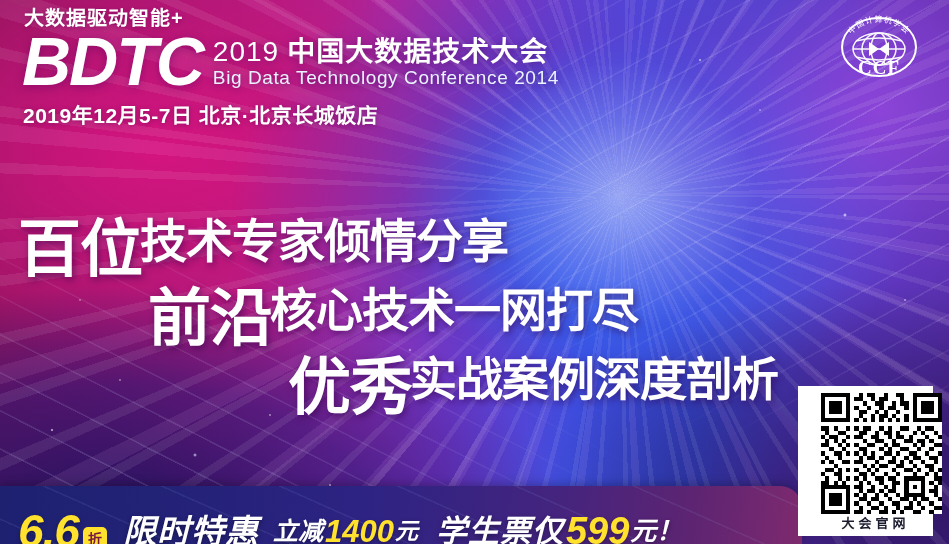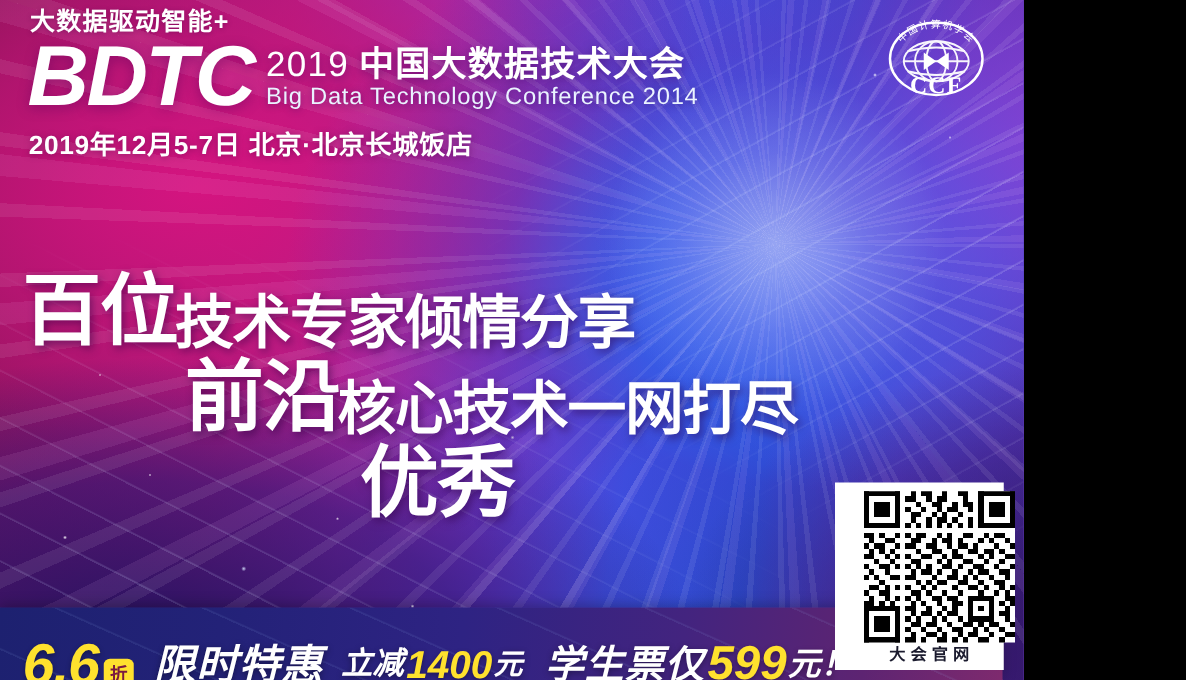--- a/index.html
+++ b/index.html
@@ -1,23 +1,23 @@
 <!DOCTYPE html>
 <html lang="zh-CN"><head>
 <meta charset="utf-8">
 <title>BDTC 2019</title>
 <style>
   html,body{margin:0;padding:0;background:#000;}
   *{box-sizing:border-box;}
   #banner{
     position:relative;
-    width:819px;height:544px;
+    width:949px;height:544px;
     overflow:hidden;
     font-family:"Liberation Sans","DejaVu Sans",sans-serif;
-    background:#8b5cf6;
+    background:#c2410c;
   }
 
   
   .bg-layer{position:absolute;inset:0;}
 
   
   .bg-base{
     background:
       linear-gradient(100deg,
         #8c1152 0%,
@@ -175,21 +175,21 @@
     color:#fff;font-size:21px;font-weight:700;letter-spacing:.5px;
     margin-top:6px;margin-left:1px;white-space:nowrap;
     text-shadow:0 1px 5px rgba(80,0,70,.5);
   }
 
   
   .ccf{position:absolute;right:18px;top:10px;width:104px;height:74px;z-index:22;}
 
   
   .slogans{position:absolute;left:0;top:218px;width:100%;z-index:20;}
-  .sl-line{display:flex;align-items:flex-end;white-space:nowrap;color:#fff;}
+  .sl-line{display:flex;align-items:flex-start;white-space:nowrap;color:#fff;}
   .sl1{margin-left:18px;}
   .sl2{margin-left:148px;margin-top:6px;}
   .sl3{margin-left:288px;margin-top:6px;}
   .sl-big{
     font-size:63px;font-weight:700;line-height:1;
     letter-spacing:-1px;
     text-shadow:2px 3px 7px rgba(45,0,70,.55);
   }
   .sl-small{
     font-size:47px;font-weight:700;line-height:1;
@@ -354,20 +354,21 @@
       <span class="sl-small">技术专家倾情分享</span>
     </div>
 
     <div class="sl-line sl2">
       <span class="sl-big">前沿</span>
       <span class="sl-small">核心技术一网打尽</span>
     </div>
 
     <div class="sl-line sl3">
       <span class="sl-big">优秀</span>
+      <span class="sl-small">实战案例深度剖析</span>
     </div>
   </div>
 
   <div class="qr-card">
     <svg class="qr-img" viewBox="0 0 29 29" shape-rendering="crispEdges" aria-hidden="true">
       <rect width="29" height="29" fill="#ffffff"></rect>
       <g fill="#000000">
 
         <rect x="0" y="0" width="7" height="1"></rect>
           <rect x="0" y="6" width="7" height="1"></rect>

